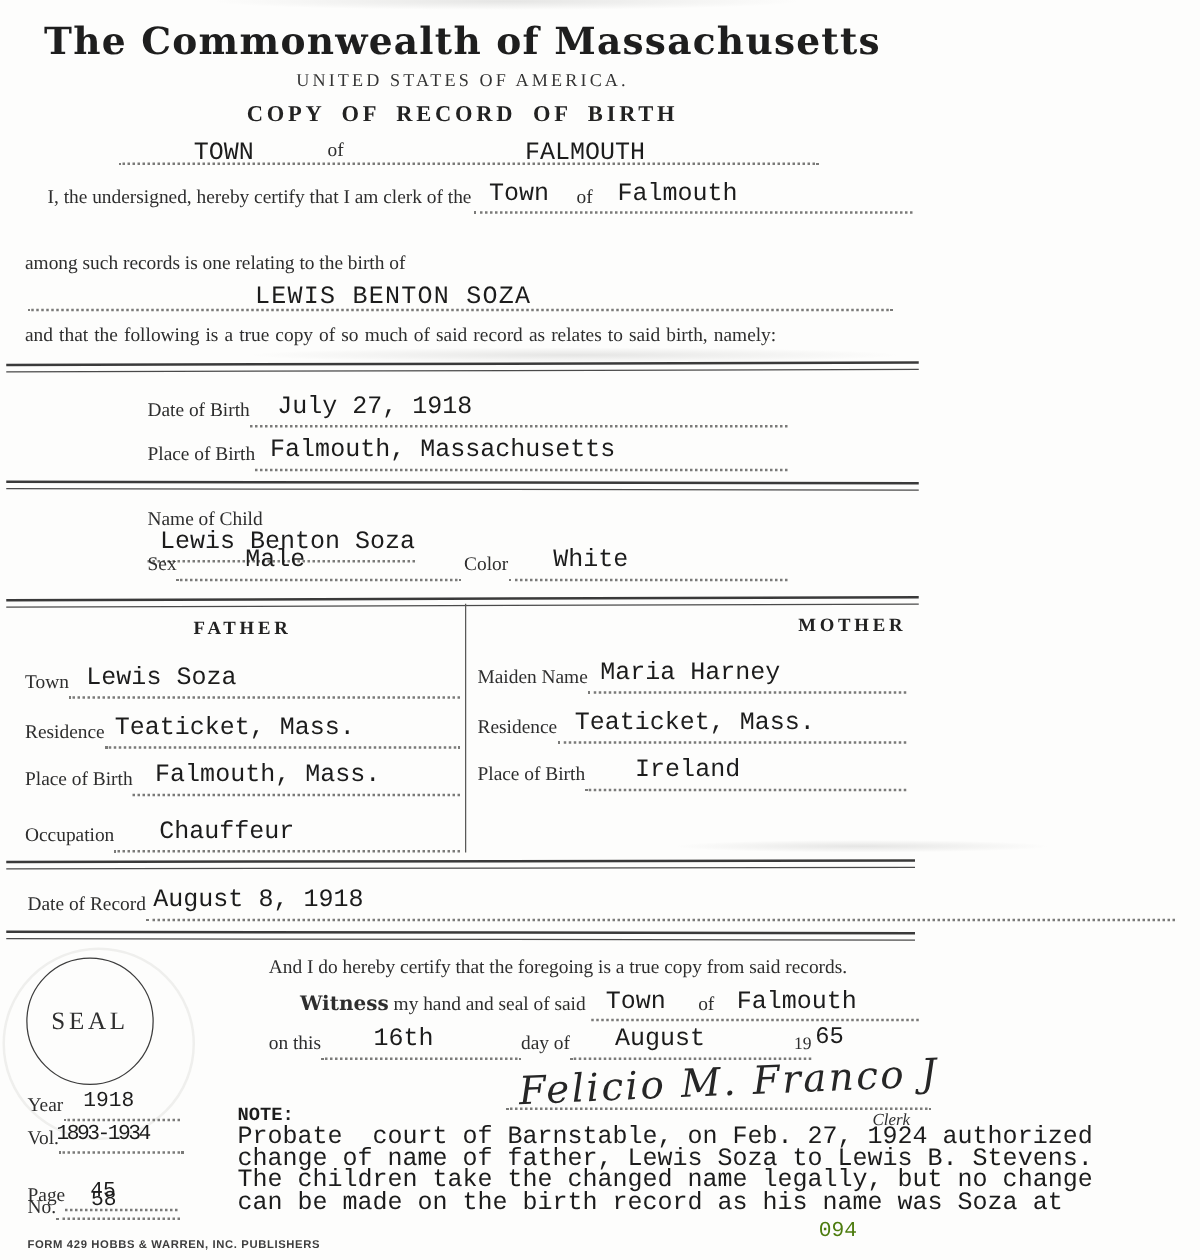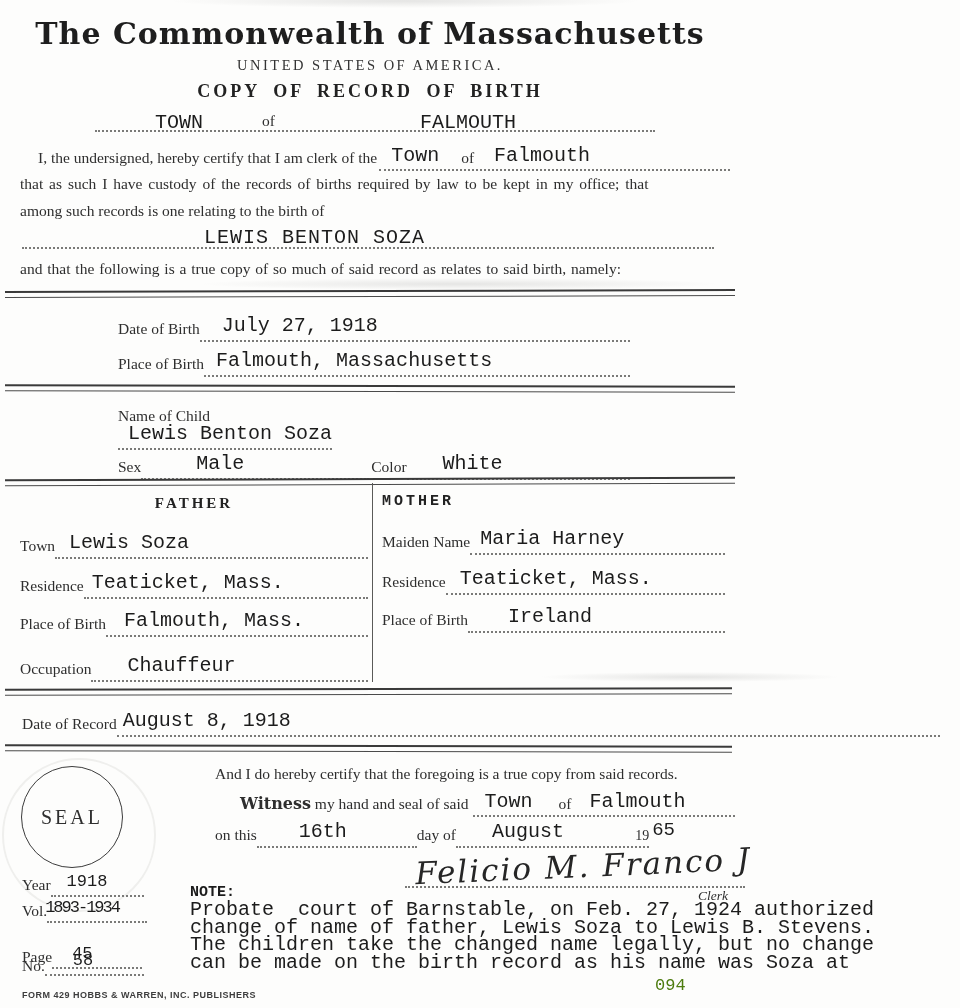--- a/index.html
+++ b/index.html
@@ -45,21 +45,20 @@
   </div>
 
   <div class="abs row" style="left:38px;top:146px;width:692px;">
     <span class="ser" style="white-space:nowrap;">I, the undersigned, hereby certify that I am clerk of the</span>
     <span class="fill dotted row" style="margin-left:2px;">
       <span class="mono" style="margin-left:12px;position:relative;top:-2px;">Town</span>
       <span class="ser" style="margin:0 20px 0 22px;">of</span>
       <span class="mono" style="position:relative;top:-2px;">Falmouth</span>
     </span>
   </div>
-  <div class="abs ser" style="left:20px;top:175px;width:745px;word-spacing:2px;">that as such I have custody of the records of births required by law to be kept in my office; that</div>
   <div class="abs ser" style="left:20px;top:202px;">among such records is one relating to the birth of</div>
   <div class="abs dotted" style="left:22px;top:226px;width:692px;height:21px;">
     <span class="mono" style="margin-left:182px;letter-spacing:1px;">LEWIS BENTON SOZA</span>
   </div>
   <div class="abs ser" style="left:20px;top:260px;word-spacing:1px;">and that the following is a true copy of so much of said record as relates to said birth, namely:</div>
 
   <div class="abs dbl" style="left:5px;top:290px;width:730px;transform:rotate(-0.15deg);"></div>
 
   <div class="abs row" style="left:118px;top:317px;width:512px;">
     <span class="ser">Date of Birth</span>
@@ -75,21 +74,21 @@
   </div>
 
   <div class="abs dbl" style="left:5px;top:385px;width:730px;transform:rotate(0.1deg);"></div>
 
   <div class="abs row" style="left:118px;top:407px;width:512px;flex-direction:column;">
     <span class="ser">Name of Child</span>
     <span class="fill dotted">
       <span class="mono" style="margin-left:10px;position:relative;top:-3px;">Lewis Benton Soza</span>
     </span>
   </div>
-  <div class="abs row" style="left:118px;top:455px;width:512px;">
+  <div class="abs row" style="left:118px;top:440px;width:512px;">
     <span class="ser">Sex</span>
     <span class="dotted" style="width:228px;">
       <span class="mono" style="margin-left:55px;position:relative;top:-3px;">Male</span>
     </span>
     <span class="ser" style="margin-left:2px;">Color</span>
     <span class="fill dotted">
       <span class="mono" style="margin-left:36px;position:relative;top:-3px;">White</span>
     </span>
   </div>
 
@@ -119,21 +118,21 @@
     </div>
     <div class="row" style="margin-top:20px;">
       <span class="ser">Occupation</span>
       <span class="fill dotted">
         <span class="mono" style="margin-left:36px;position:relative;top:-3px;">Chauffeur</span>
       </span>
     </div>
   </div>
 
   <div class="abs" style="left:382px;top:483px;width:343px;">
-    <div class="heading" style="text-align:left;margin-top:10px;font-family:Liberation Mono, monospace;">MOTHER</div>
+    <div class="heading" style="text-align:right;margin-top:10px;">MOTHER</div>
     <div class="row" style="margin-top:20px;">
       <span class="ser">Maiden Name</span>
       <span class="fill dotted">
         <span class="mono" style="margin-left:10px;position:relative;top:-3px;">Maria Harney</span>
       </span>
     </div>
     <div class="row" style="margin-top:15px;">
       <span class="ser">Residence</span>
       <span class="fill dotted">
         <span class="mono" style="margin-left:14px;position:relative;top:-3px;">Teaticket, Mass.</span>

